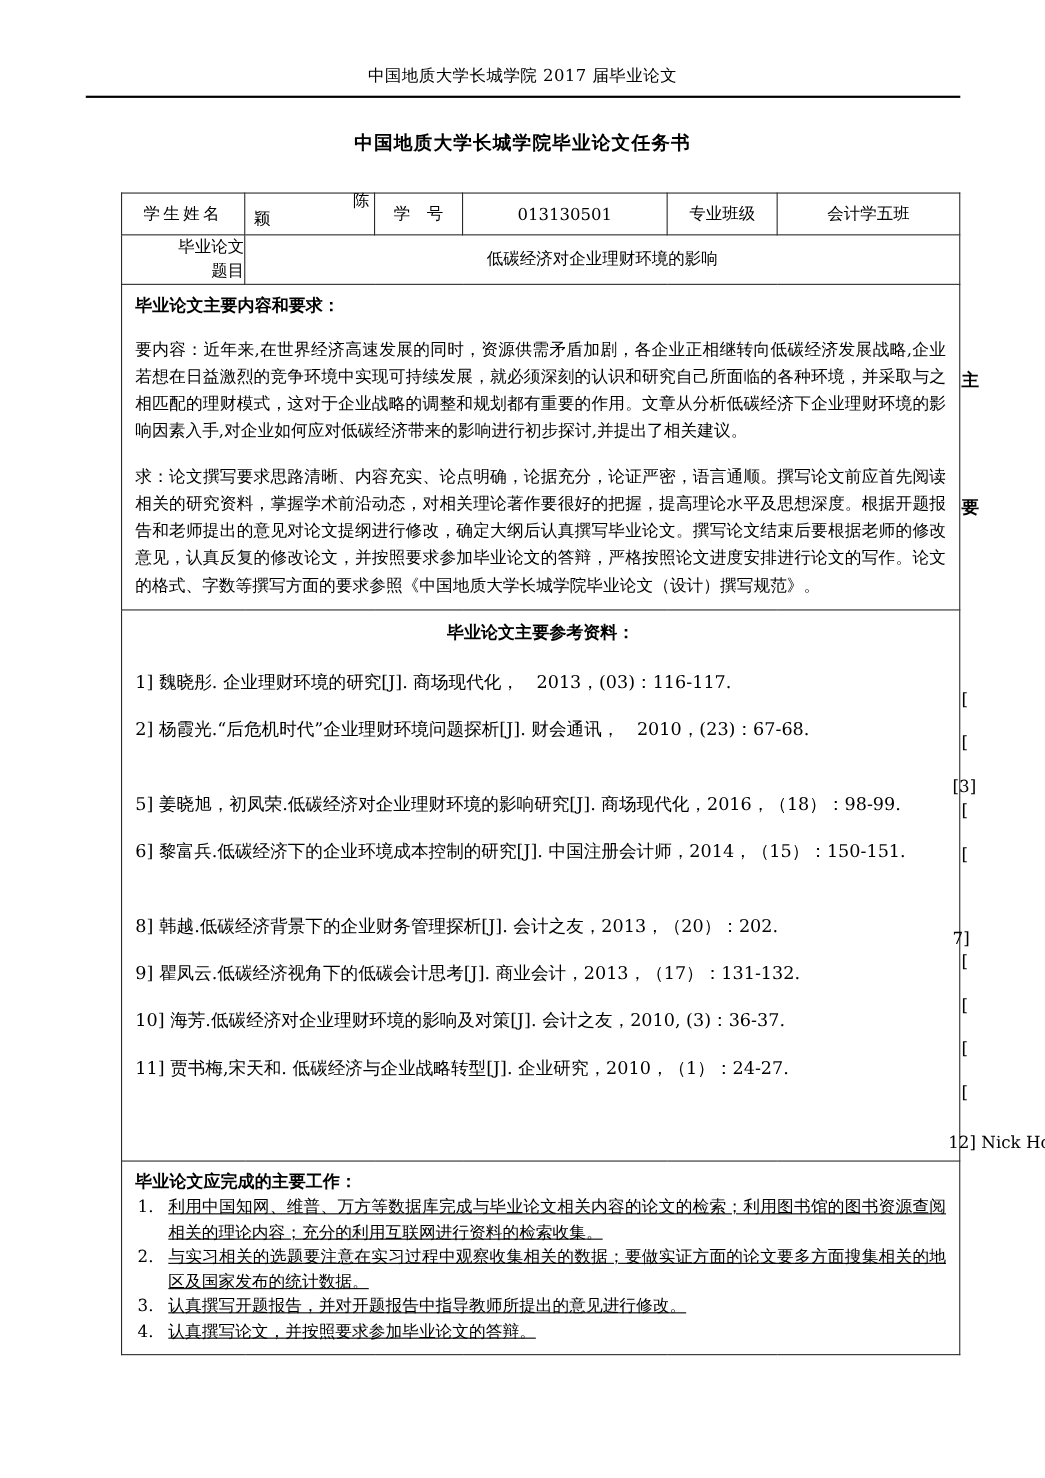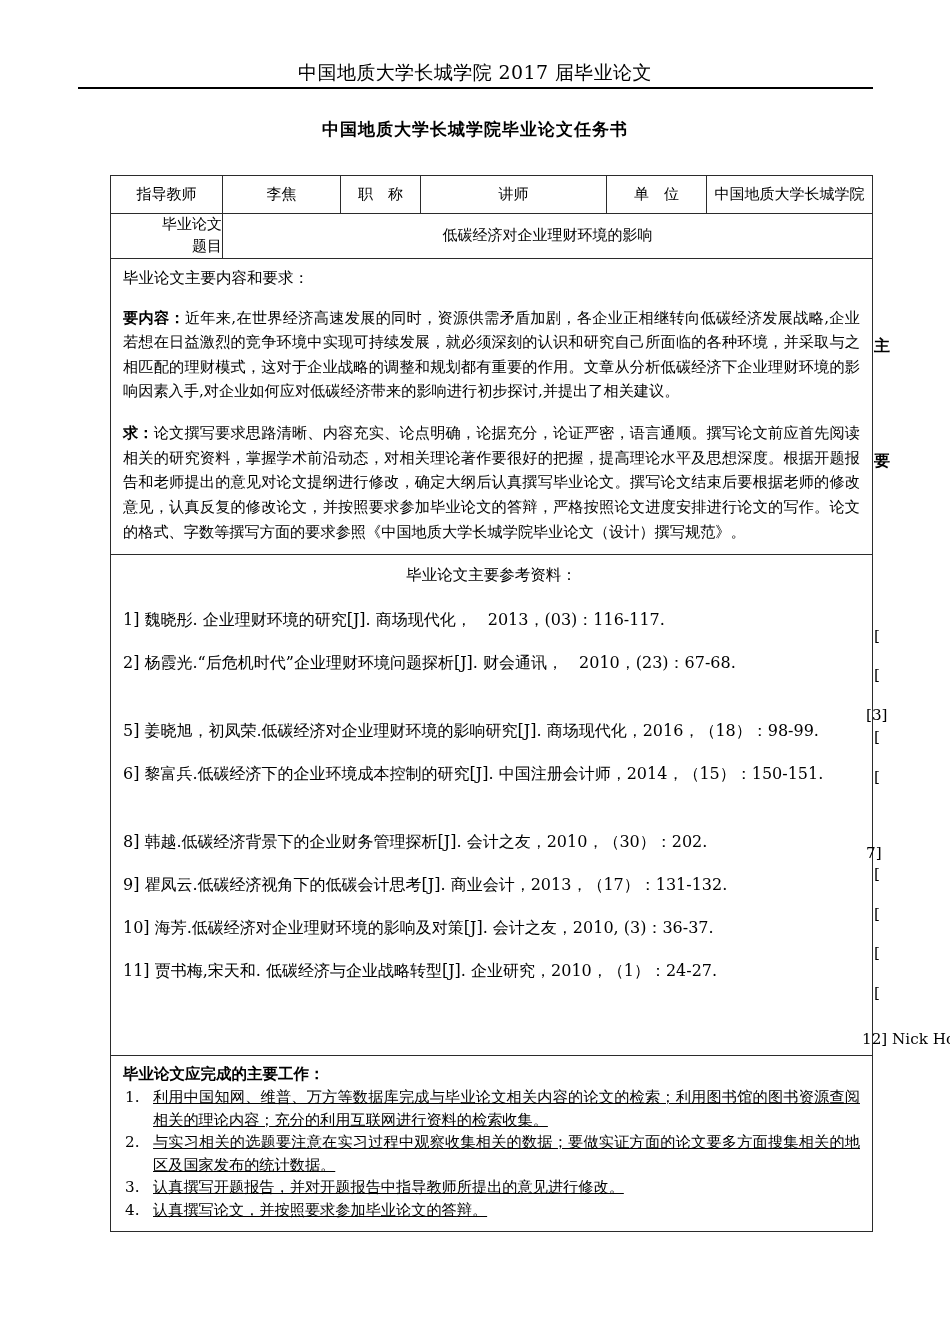--- a/index.html
+++ b/index.html
@@ -23,21 +23,21 @@
     box-sizing: border-box;
   }
 
   
   .running-header {
     position: absolute;
     top: 60px;
     left: 0;
     width: 950px;
     text-align: center;
-    font-size: 19px;
+    font-size: 15px;
     letter-spacing: 0.4px;
   }
   .header-rule {
     position: absolute;
     top: 87px;
     left: 78px;
     width: 795px;
     height: 0;
     border-top: 2px solid #000;
   }
@@ -96,34 +96,34 @@
 
   .title-label-cell {
     text-align: right;
     line-height: 1.45;
     padding: 7px 0;
     font-size: 15px;
   }
 
   
   .sect-head {
-    font-weight: normal;
+    font-weight: bold;
     font-size: 15.5px;
   }
   .block {
     padding: 9px 12px 10px 12px;
   }
   .para {
     font-size: 15.2px;
     line-height: 1.62;
     text-align: justify;
     margin: 0;
   }
   .para.indent-gap { margin-top: 17px; }
-  .para b { font-weight: bold; }
+  .para b { font-weight: normal; }
 
   .refs { padding: 10px 12px 14px 12px; }
   .ref-line {
     font-size: 16px;
     line-height: 1.5;
     margin: 0 0 19px 0;
     white-space: nowrap;
   }
   .ref-line.tall-gap { margin-bottom: 44px; }
   .ref-line:last-child { margin-bottom: 0; }
@@ -187,29 +187,34 @@
     <colgroup>
       <col style="width:112px">
       <col style="width:118px">
       <col style="width:80px">
       <col style="width:186px">
       <col style="width:100px">
       <col style="width:166px">
     </colgroup>
     <tbody>
 
-
       <tr class="row-info">
-        <td class="cell-center">指导教师</td>
-        <td class="cell-center">李焦</td>
-        <td class="cell-center">职　称</td>
-        <td class="cell-center">讲师</td>
-        <td class="cell-center">单　位</td>
-        <td class="cell-center">中国地质大学长城学院</td>
-      </tr>
+        <td class="cell-center lbl">学生姓名</td>
+        <td>
+          <div class="name-cell">
+            <span class="glyph-a">陈</span>
+            <span class="glyph-b">颖</span>
+          </div>
+        </td>
+        <td class="cell-center">学　号</td>
+        <td class="cell-center">013130501</td>
+        <td class="cell-center">专业班级</td>
+        <td class="cell-center">会计学五班</td>
+      </tr>
+
 
       <tr>
         <td class="title-label-cell">
           <div>毕业论文</div>
           <div>题目</div>
         </td>
         <td class="cell-center" colspan="5">低碳经济对企业理财环境的影响</td>
       </tr>
 
       <tr>
@@ -227,21 +232,21 @@
       </tr>
 
       <tr>
         <td colspan="6">
           <div class="refs">
             <div class="sect-head" style="margin-bottom:22px;text-align:center;">毕业论文主要参考资料：</div>
             <p class="ref-line">1] 魏晓彤. 企业理财环境的研究[J]. 商场现代化，　2013，(03)：116-117.</p>
             <p class="ref-line tall-gap">2] 杨霞光.“后危机时代”企业理财环境问题探析[J]. 财会通讯，　2010，(23)：67-68.</p>
             <p class="ref-line">5] 姜晓旭，初凤荣.低碳经济对企业理财环境的影响研究[J]. 商场现代化，2016，（18）：98-99.</p>
             <p class="ref-line tall-gap">6] 黎富兵.低碳经济下的企业环境成本控制的研究[J]. 中国注册会计师，2014，（15）：150-151.</p>
-            <p class="ref-line">8] 韩越.低碳经济背景下的企业财务管理探析[J]. 会计之友，2010，（30）：202.</p>
+            <p class="ref-line">8] 韩越.低碳经济背景下的企业财务管理探析[J]. 会计之友，2013，（20）：202.</p>
             <p class="ref-line">9] 瞿凤云.低碳经济视角下的低碳会计思考[J]. 商业会计，2013，（17）：131-132.</p>
             <p class="ref-line">10] 海芳.低碳经济对企业理财环境的影响及对策[J]. 会计之友，2010, (3)：36-37.</p>
             <p class="ref-line" style="margin-bottom:58px;">11] 贾书梅,宋天和. 低碳经济与企业战略转型[J]. 企业研究，2010，（1）：24-27.</p>
           </div>
         </td>
       </tr>
 
       <tr>
         <td colspan="6">
           <div class="tasks">

